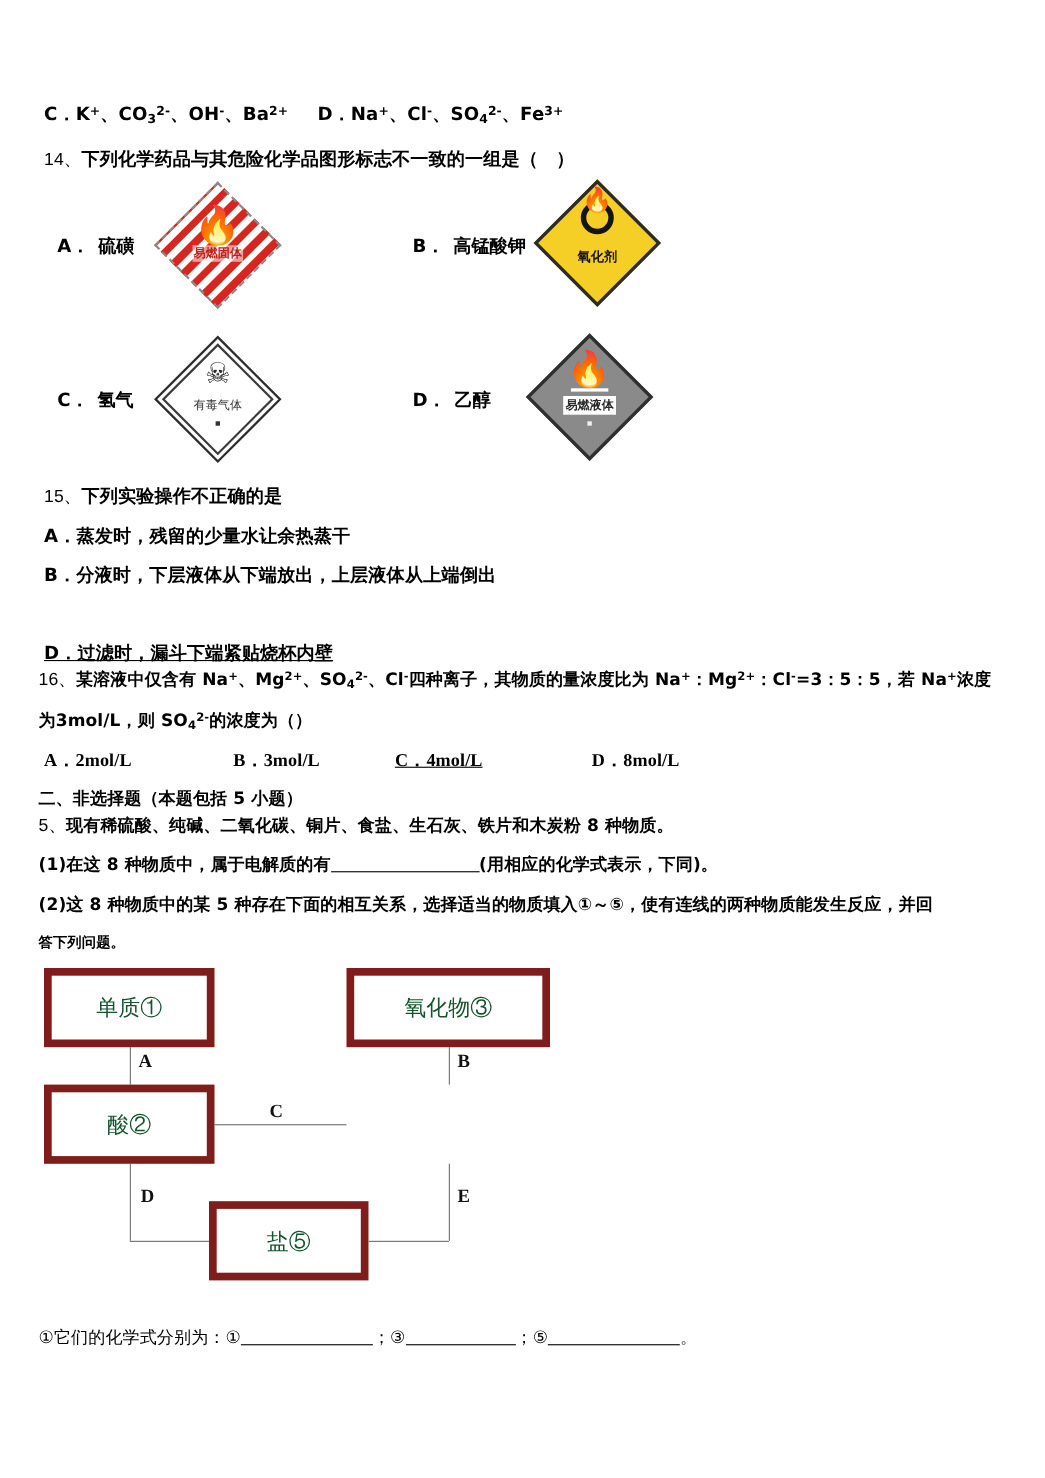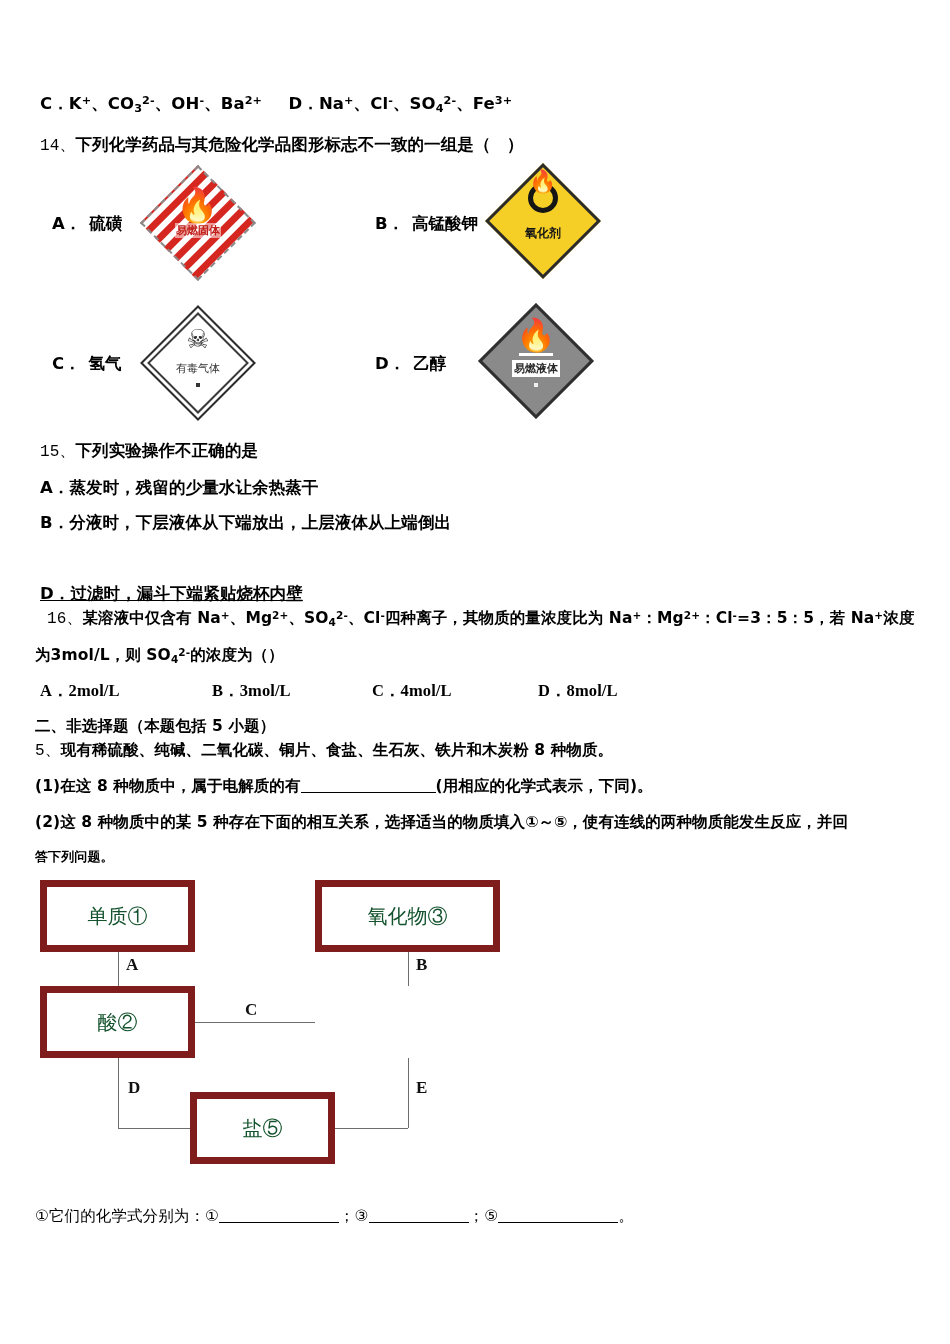--- a/index.html
+++ b/index.html
@@ -24,21 +24,21 @@
   }
   .line {
     position: absolute;
     white-space: nowrap;
     font-size: 16.5px;
     letter-spacing: 0.1px;
   }
   .cjk { font-family: "DejaVu Sans", "Liberation Sans", sans-serif; }
   .bold { font-weight: bold; }
   .qnum {
-    font-family: Liberation Mono, monospace;
+    font-family: Liberation Sans, sans-serif;
     font-size: 16px;
   }
   sub { font-size: 0.68em; vertical-align: -0.25em; }
   sup { font-size: 0.68em; vertical-align: 0.42em; }
 
   
   .opt-row { position: absolute; }
   .opt-label {
     position: absolute;
     font-weight: bold;
@@ -309,29 +309,29 @@
     </div>
   </div>
 
   <div class="line" style="left:40px; top:440px;">
     <span class="qnum">15、</span><span class="cjk bold">下列实验操作不正确的是</span>
   </div>
   <div class="line cjk bold" style="left:40px; top:477px;">A．蒸发时，残留的少量水让余热蒸干</div>
   <div class="line cjk bold" style="left:40px; top:512px;">B．分液时，下层液体从下端放出，上层液体从上端倒出</div>
   <div class="line cjk bold" style="left:40px; top:583px;text-decoration:underline;">D．过滤时，漏斗下端紧贴烧杯内壁</div>
 
-  <div class="line" style="left:35px; top:608px; font-size:15.5px;margin-left:12px;">
+  <div class="line" style="left:35px; top:608px; font-size:15.5px;">
     <span class="qnum">16、</span><span class="cjk bold">某溶液中仅含有 Na<sup>+</sup>、Mg<sup>2+</sup>、SO<sub>4</sub><sup>2-</sup>、Cl<sup>-</sup>四种离子，其物质的量浓度比为 Na<sup>+</sup>：Mg<sup>2+</sup>：Cl<sup>-</sup>=3：5：5，若 Na<sup>+</sup>浓度</span>
   </div>
   <div class="line cjk bold" style="left:35px; top:645px; font-size:15.5px;">
     为3mol/L，则 SO<sub>4</sub><sup>2-</sup>的浓度为（）
   </div>
   <div class="line bold" style="left:40px; top:680px;">A．2mol/L</div>
   <div class="line bold" style="left:212px; top:680px;">B．3mol/L</div>
-  <div class="line bold" style="left:372px; top:680px;">C．4mol/L</div>
+  <div class="line bold" style="left:359px; top:680px;text-decoration:underline;">C．4mol/L</div>
   <div class="line bold" style="left:538px; top:680px;">D．8mol/L</div>
 
   <div class="line cjk bold" style="left:35px; top:716px; font-size:15.5px;">二、非选择题（本题包括 5 小题）</div>
 
   <div class="line" style="left:35px; top:740px; font-size:15.5px;">
     <span class="qnum">5、</span><span class="cjk bold">现有稀硫酸、纯碱、二氧化碳、铜片、食盐、生石灰、铁片和木炭粉 8 种物质。</span>
   </div>
 
   <div class="line cjk bold" style="left:35px; top:776px; font-size:15.5px;">
     <span>(1)在这 8 种物质中，属于电解质的有</span><span class="blank" style="width:135px"></span><span>(用相应的化学式表示，下同)。</span>

